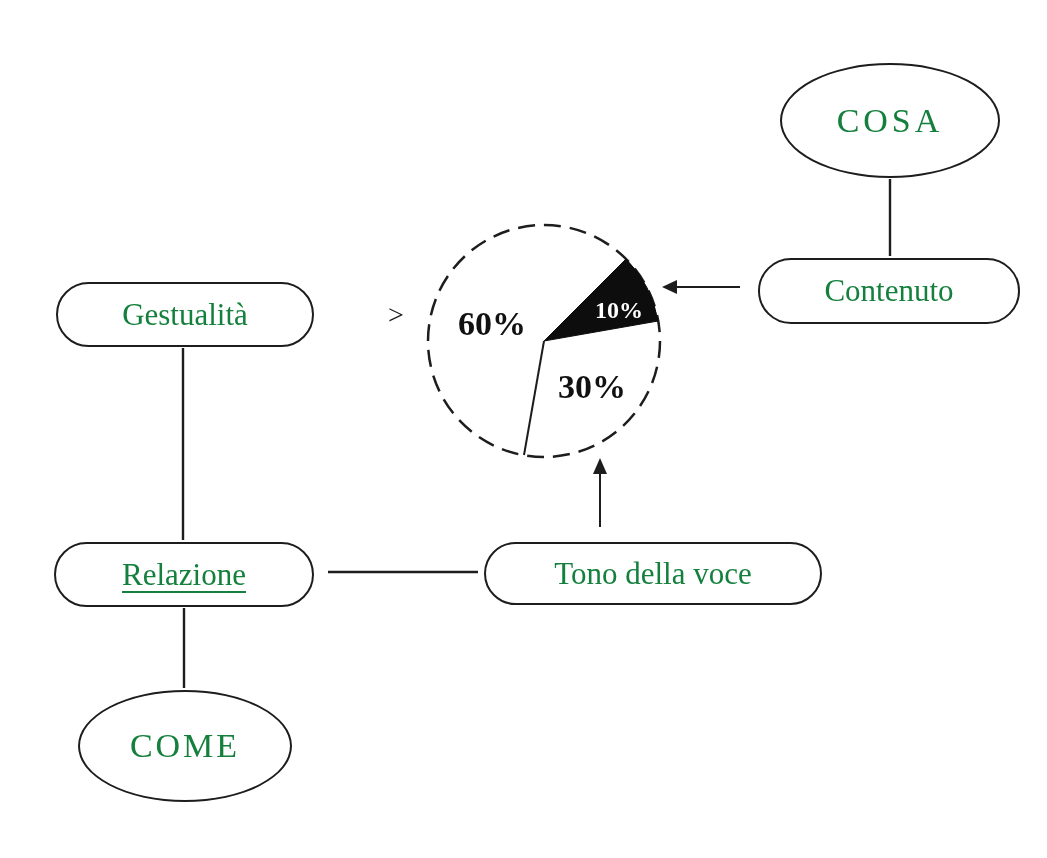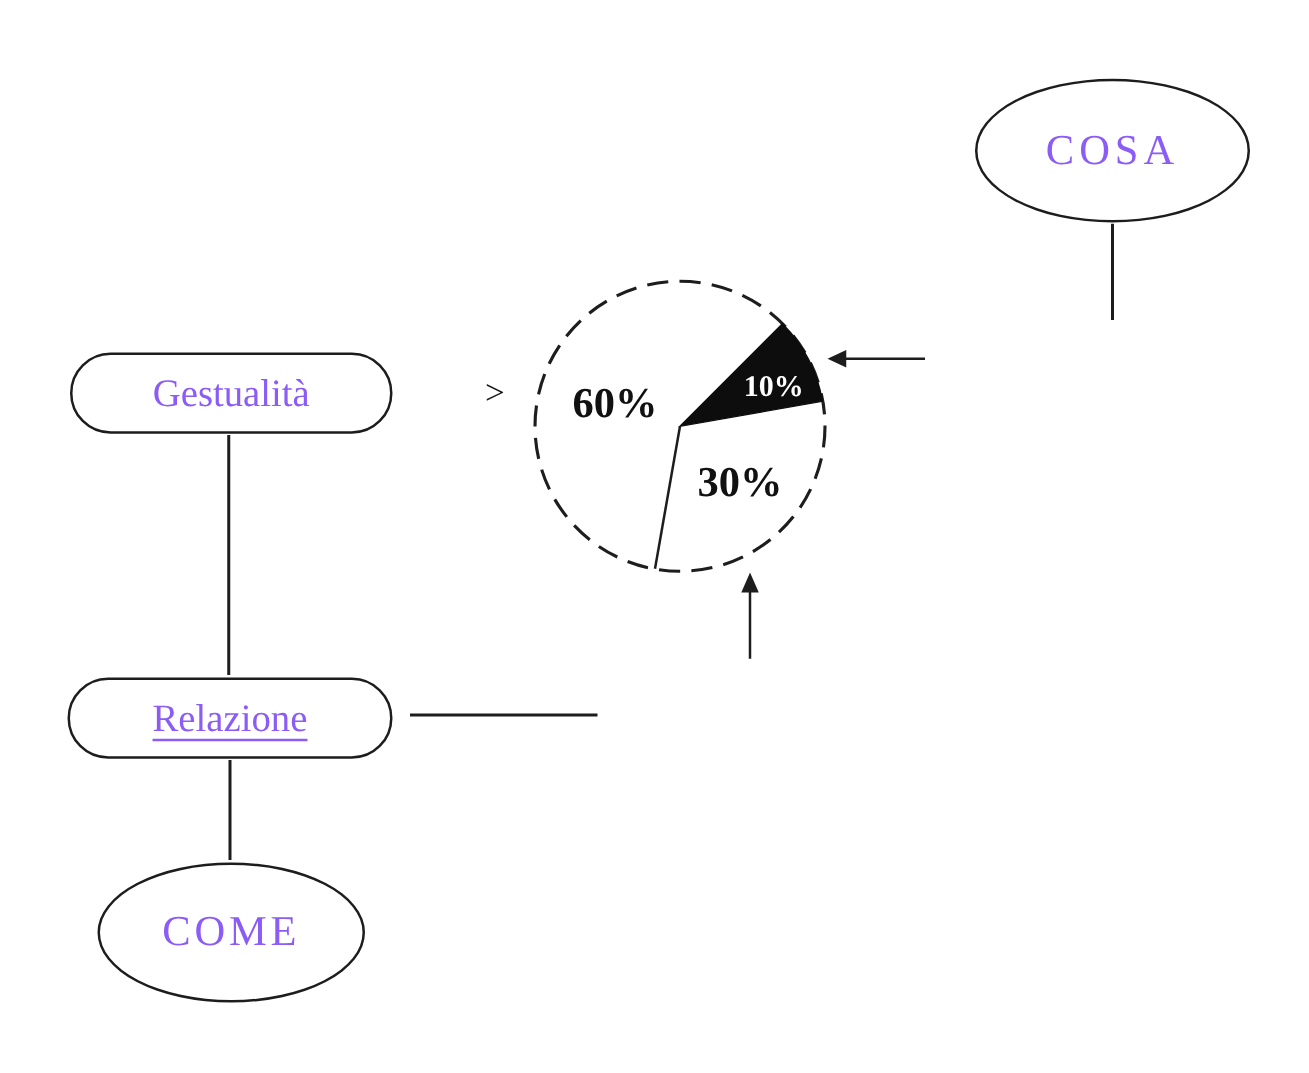--- a/index.html
+++ b/index.html
@@ -24,21 +24,21 @@
     width: 1047px; height: 858px;
   }
   .node {
     position: absolute;
     display: flex;
     align-items: center;
     justify-content: center;
     background: #ffffff;
     border: 2px solid #1d1d1d;
     box-sizing: border-box;
-    color: #8b5cf6;
+    color: #15803d;
     white-space: nowrap;
   }
   .rounded { border-radius: 34px; }
   .ellipse { border-radius: 50%; border-width: 2.5px; }
 
   #node-cosa       { left: 780px; top:  63px; width: 220px; height: 115px; font-size: 34px; letter-spacing: 4px; }
   #node-contenuto  { left: 758px; top: 258px; width: 262px; height:  66px; font-size: 31px; }
   #node-gestualita { left:  56px; top: 282px; width: 258px; height:  65px; font-size: 31px; }
   #node-relazione  { left:  54px; top: 542px; width: 260px; height:  65px; font-size: 31px; }
   #node-tono       { left: 484px; top: 542px; width: 338px; height:  63px; font-size: 31px; }
@@ -98,29 +98,35 @@
 
     <text class="pie-label big" x="492" y="323" fill="#111111" text-anchor="middle" dominant-baseline="central">60%</text>
     <text class="pie-label small" x="619" y="310" fill="#ffffff" text-anchor="middle" dominant-baseline="central">10%</text>
     <text class="pie-label big" x="592" y="386" fill="#111111" text-anchor="middle" dominant-baseline="central">30%</text>
   </svg>
 
   <div class="node ellipse" id="node-cosa">
     <span class="label">COSA</span>
   </div>
 
+  <div class="node rounded" id="node-contenuto">
+    <span class="label">Contenuto</span>
+  </div>
 
   <div class="node rounded" id="node-relazione">
     <span class="label">Relazione</span>
   </div>
 
   <div class="node rounded" id="node-gestualita">
     <span class="label">Gestualità</span>
   </div>
 
+  <div class="node rounded" id="node-tono">
+    <span class="label">Tono della voce</span>
+  </div>
 
   <div class="node ellipse" id="node-come">
     <span class="label">COME</span>
   </div>
 
   <span id="pie-pointer">&gt;</span>
 
 </div>
 
 </body></html>

